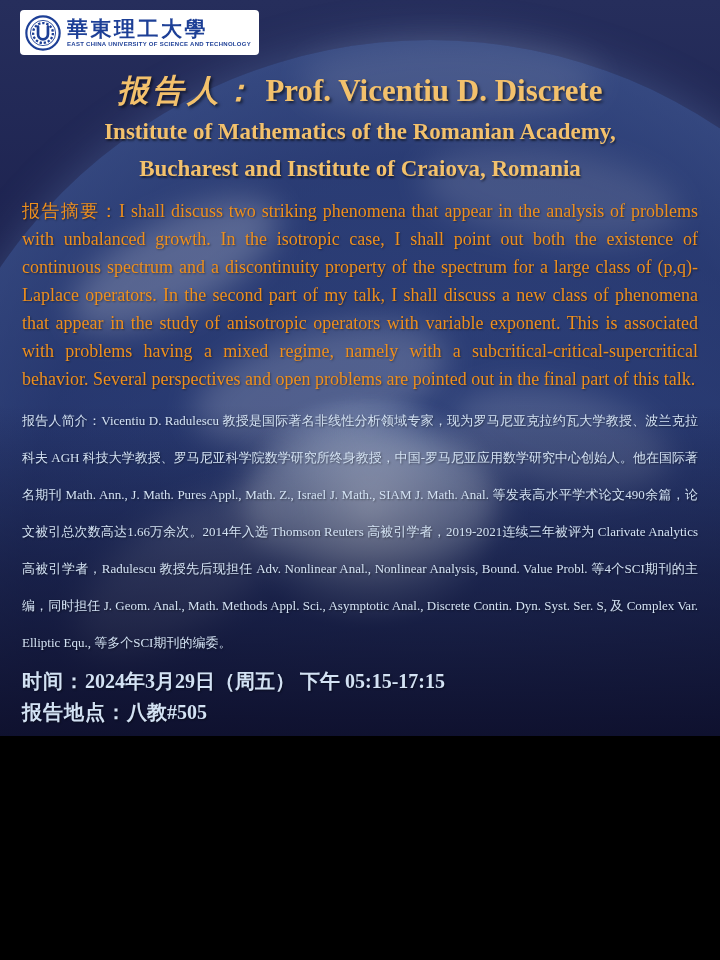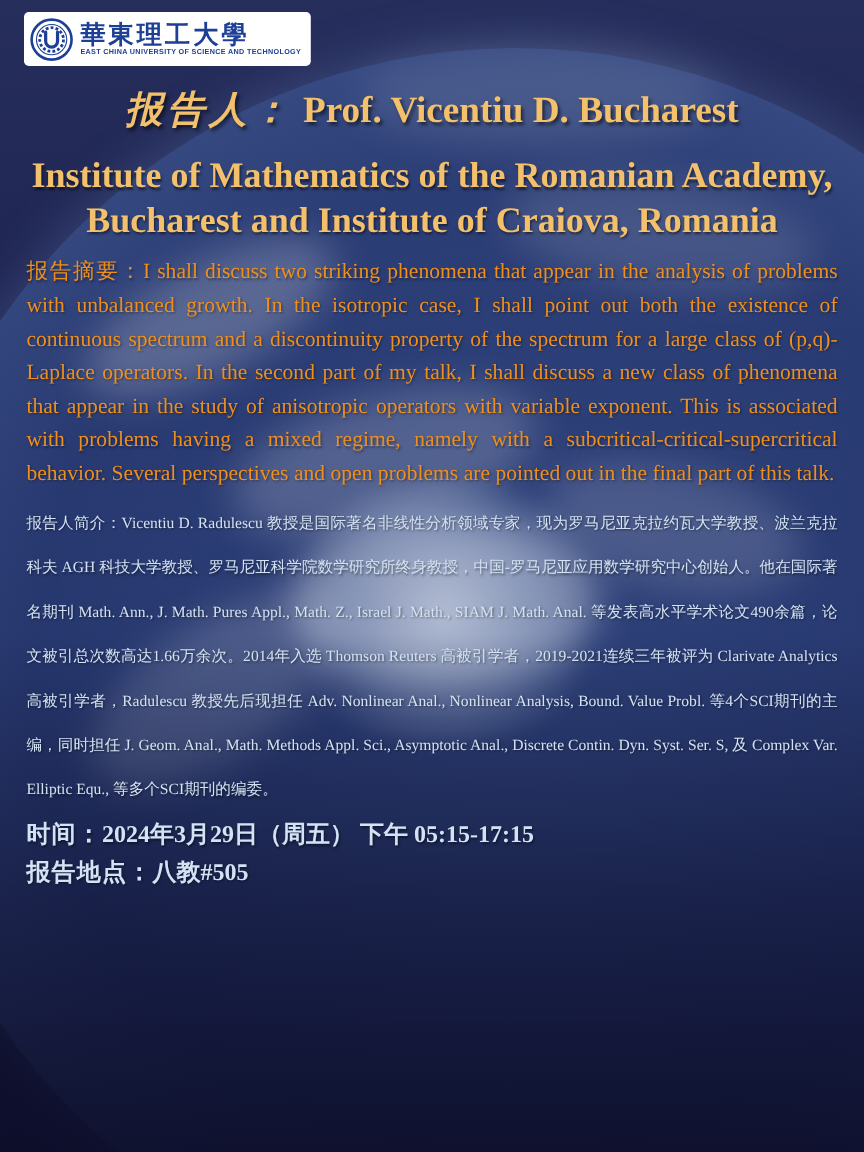--- a/index.html
+++ b/index.html
@@ -1,18 +1,18 @@
 <!DOCTYPE html>
 <html><head>
 <meta charset="utf-8">
 <style>
   html,body{margin:0;padding:0;background:#000;}
   .poster{
     position:relative;
-    width:720px;height:960px;
+    width:720px;height:736px;
     overflow:hidden;
     background:linear-gradient(180deg,#262e5c 0%,#1e2451 30%,#171b46 60%,#12143a 85%,#101232 100%);
     font-family:"Liberation Serif","DejaVu Serif",serif;
   }
   
   .bg{position:absolute;inset:0;}
   .earth{
     position:absolute;left:-90px;top:40px;width:1040px;height:1040px;border-radius:50%;
     background:radial-gradient(circle at 50% 50%,
       rgba(62,92,158,0.58) 0%,
@@ -55,22 +55,22 @@
     font-size:37px;line-height:48px;font-weight:bold;color:#f3c16c;
     text-shadow:2px 2px 3px rgba(0,0,0,0.55);letter-spacing:0.4px;
   }
   .speaker{
     margin-top:15px;text-align:center;
     font-size:31px;line-height:42px;font-weight:bold;color:#f3c16c;
     text-shadow:2px 2px 3px rgba(0,0,0,0.55);
   }
   .speaker .lbl{letter-spacing:4px;margin-right:8px;font-style:italic;}
   .affil{
-    margin-top:15px;text-align:center;
-    font-size:30px;line-height:37px;font-weight:bold;color:#f3c16c;
+    margin-top:1px;text-align:center;
+    font-size:23px;line-height:37px;font-weight:bold;color:#f3c16c;
     text-shadow:1px 2px 2px rgba(0,0,0,0.5);
   }
   .abstract{
     margin:10px 0 0 0;
     font-size:18px;line-height:28px;color:#ee8f1d;
     text-align:justify;text-justify:inter-word;
     text-shadow:1px 1px 2px rgba(0,0,0,0.4);
   }
   .bio{
     margin:9px 0 0 0;
@@ -109,21 +109,21 @@
         <path d="M14.5 13 v8.5 a5.5 5.5 0 0 0 11 0 v-8.5" fill="none" stroke="#1d3f96" stroke-width="3" stroke-linecap="round"></path>
       </svg>
       <div class="logo-text">
         <div class="logo-cn">華東理工大學</div>
         <div class="logo-en">EAST CHINA UNIVERSITY OF SCIENCE AND TECHNOLOGY</div>
       </div>
     </div>
 
 
     <div class="speaker">
-      <span class="lbl">报告人：</span><span>Prof. Vicentiu D. Bucharest</span>
+      <span class="lbl">报告人：</span><span>Prof. Vicentiu D. Discrete</span>
     </div>
 
     <div class="affil">
       <div>Institute of Mathematics of the Romanian Academy,</div>
       <div>Bucharest and Institute of Craiova, Romania</div>
     </div>
 
     <p class="abstract">报告摘要：I shall discuss two striking phenomena that appear in the analysis of problems with unbalanced growth. In the isotropic case, I shall point out both the existence of continuous spectrum and a discontinuity property of the spectrum for a large class of (p,q)-Laplace operators. In the second part of my talk, I shall discuss a new class of phenomena that appear in the study of anisotropic operators with variable exponent. This is associated with problems having a mixed regime, namely with a subcritical-critical-supercritical behavior. Several perspectives and open problems are pointed out in the final part of this talk.</p>
 
     <p class="bio">报告人简介：Vicentiu D. Radulescu 教授是国际著名非线性分析领域专家，现为罗马尼亚克拉约瓦大学教授、波兰克拉科夫 AGH 科技大学教授、罗马尼亚科学院数学研究所终身教授，中国-罗马尼亚应用数学研究中心创始人。他在国际著名期刊 Math. Ann., J. Math. Pures Appl., Math. Z., Israel J. Math., SIAM J. Math. Anal. 等发表高水平学术论文490余篇，论文被引总次数高达1.66万余次。2014年入选 Thomson Reuters 高被引学者，2019-2021连续三年被评为 Clarivate Analytics 高被引学者，Radulescu 教授先后现担任 Adv. Nonlinear Anal., Nonlinear Analysis, Bound. Value Probl. 等4个SCI期刊的主编，同时担任 J. Geom. Anal., Math. Methods Appl. Sci., Asymptotic Anal., Discrete Contin. Dyn. Syst. Ser. S, 及 Complex Var. Elliptic Equ., 等多个SCI期刊的编委。</p>

